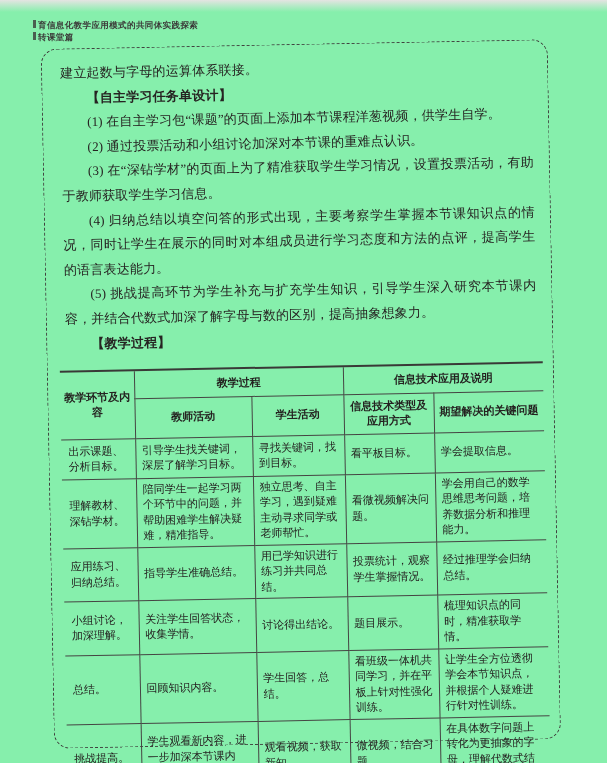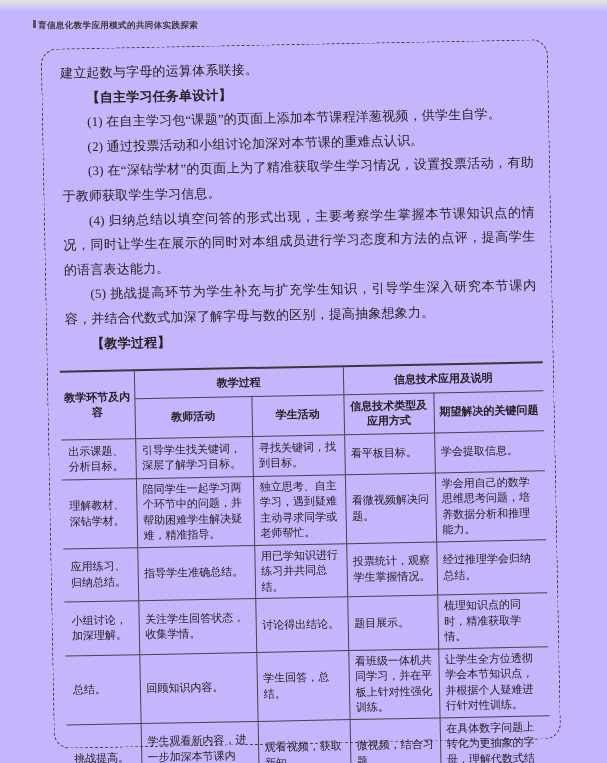--- a/index.html
+++ b/index.html
@@ -1,21 +1,21 @@
 <!DOCTYPE html>
 <html><head>
 <meta charset="utf-8">
 <style>
   html,body { margin:0; padding:0; }
   body {
     width:607px; height:763px; position:relative; overflow:hidden;
     background:#f3f3f1;
     font-family:"Liberation Serif", serif;
   }
-  .scan-page { position:absolute; inset:0; background:#c4b5fd; }
+  .scan-page { position:absolute; inset:0; background:#86efac; }
   .scan-page::before {
     content:""; position:absolute; top:0; left:0; right:0; height:12px;
     background:linear-gradient(#e4e4e2, rgba(250,250,248,0));
   }
   .running-header {
     position:absolute; left:33px; top:20px;
     font-size:8.5px; line-height:11.5px; font-weight:bold;
     color:#3b3b39; letter-spacing:0.4px; white-space:nowrap;
   }
   .running-header .sliver {
@@ -63,20 +63,21 @@
   tr.r4 { height:64px; }
   tr.r5 { height:55px; }
 </style>
 </head>
 <body>
 
 <div class="scan-page">
 
   <div class="running-header">
     <div><span class="sliver"></span><span>育信息化教学应用模式的共同体实践探索</span></div>
+    <div><span class="sliver"></span><span>转课堂篇</span></div>
   </div>
 
   <div class="content">
     <div class="dashed-border"></div>
 
     <div class="body-text">
       <p>建立起数与字母的运算体系联接。</p>
       <p class="sec-title">【自主学习任务单设计】</p>
       <p class="indent">(1) 在自主学习包“课题”的页面上添加本节课程洋葱视频，供学生自学。</p>
       <p class="indent">(2) 通过投票活动和小组讨论加深对本节课的重难点认识。</p>

